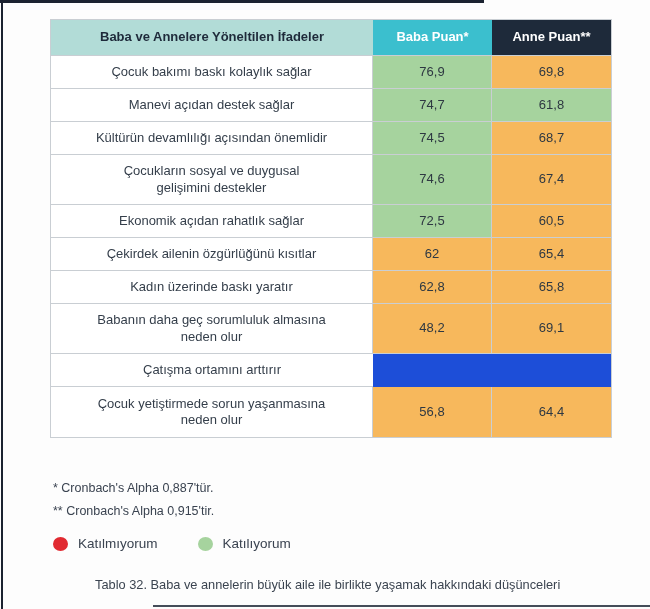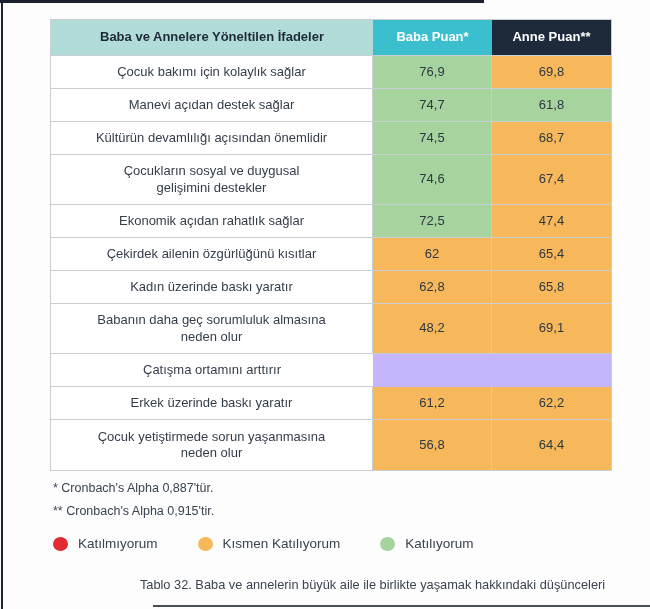--- a/index.html
+++ b/index.html
@@ -13,21 +13,21 @@
     --border:#c9ced3;
   }
   *{box-sizing:border-box;margin:0;padding:0;}
   body{width:650px;height:609px;background:#fdfdfd;font-family:"Liberation Sans","DejaVu Sans",sans-serif;color:var(--ink);}
   .page{position:relative;width:650px;height:609px;overflow:hidden;background:#fdfdfd;}
 
   .edge-left{position:absolute;left:1px;top:0;width:2px;height:609px;background:#1b2230;}
   .edge-top{position:absolute;left:0;top:0;width:484px;height:3px;background:#1b2230;}
   .edge-bottom{position:absolute;left:153px;right:0;bottom:2px;height:2px;background:#454d59;}
 
-  .tbl{position:absolute;left:50px;top:19px;width:562px;border:1px solid var(--border);background:#c4b5fd;}
+  .tbl{position:absolute;left:50px;top:19px;width:562px;border:1px solid var(--border);background:#1d4ed8;}
   .trow{display:grid;grid-template-columns:322px 119px 119px;}
   .cell{display:flex;align-items:center;justify-content:center;text-align:center;
         border-right:1px solid var(--border);border-bottom:1px solid var(--border);
         font-size:13px;line-height:1.25;padding:2px 8px;white-space:pre-line;}
   .trow .cell:last-child{border-right:none;}
   .tbl .trow:last-child .cell{border-bottom:none;}
 
   .thead .cell{height:36px;font-weight:700;font-size:13px;border-right:none;}
   .thead .c-expr{background:var(--teal-light);color:var(--navy);}
   .thead .c-baba{background:var(--cyan);color:#fff;}
@@ -40,41 +40,41 @@
   .cell.score.green{background:var(--green);}
   .cell.score.orange{background:var(--orange);}
 
   .footnotes{position:absolute;left:53px;top:477px;font-size:12.5px;color:#3a4350;line-height:23px;}
 
   .legend{position:absolute;left:53px;top:536px;display:flex;align-items:center;gap:40px;}
   .legend-item{display:flex;align-items:center;gap:10px;}
   .legend-dot{width:15px;height:14px;border-radius:50%;flex:none;}
   .legend-label{font-size:13.5px;color:#3a4350;}
 
-  .caption{position:absolute;left:95px;top:577px;width:555px;text-align:center;
+  .caption{position:absolute;left:95px;top:577px;width:555px;
            font-size:12.8px;color:#3b4450;font-weight:500;}
 </style>
 </head>
 <body>
 
 <div class="page">
 
   <div class="edge-top"></div>
   <div class="edge-left"></div>
   <div class="edge-bottom"></div>
 
   <div class="tbl">
     <div class="trow thead">
       <div class="cell c-expr">Baba ve Annelere Yöneltilen İfadeler</div>
       <div class="cell c-baba">Baba Puan*</div>
       <div class="cell c-anne">Anne Puan**</div>
     </div>
     <div id="table-body">
         <div class="trow body">
-          <div class="cell label">Çocuk bakımı için kolaylık sağlar</div>
+          <div class="cell label">Çocuk bakımı baskı kolaylık sağlar</div>
           <div class="cell score green">76,9</div>
           <div class="cell score orange">69,8</div>
         </div>
         <div class="trow body">
           <div class="cell label">Manevi açıdan destek sağlar</div>
           <div class="cell score green">74,7</div>
           <div class="cell score green">61,8</div>
         </div>
         <div class="trow body">
           <div class="cell label">Kültürün devamlılığı açısından önemlidir</div>
@@ -83,45 +83,40 @@
         </div>
         <div class="trow body tall">
           <div class="cell label">Çocukların sosyal ve duygusal
 gelişimini destekler</div>
           <div class="cell score green">74,6</div>
           <div class="cell score orange">67,4</div>
         </div>
         <div class="trow body">
           <div class="cell label">Ekonomik açıdan rahatlık sağlar</div>
           <div class="cell score green">72,5</div>
-          <div class="cell score orange">47,4</div>
+          <div class="cell score orange">60,5</div>
         </div>
         <div class="trow body">
           <div class="cell label">Çekirdek ailenin özgürlüğünü kısıtlar</div>
           <div class="cell score orange">62</div>
           <div class="cell score orange">65,4</div>
         </div>
         <div class="trow body">
           <div class="cell label">Kadın üzerinde baskı yaratır</div>
           <div class="cell score orange">62,8</div>
           <div class="cell score orange">65,8</div>
         </div>
         <div class="trow body tall">
           <div class="cell label">Babanın daha geç sorumluluk almasına
 neden olur</div>
           <div class="cell score orange">48,2</div>
           <div class="cell score orange">69,1</div>
         </div>
         <div class="trow body">
           <div class="cell label">Çatışma ortamını arttırır</div>
-        </div>
-        <div class="trow body">
-          <div class="cell label">Erkek üzerinde baskı yaratır</div>
-          <div class="cell score orange">61,2</div>
-          <div class="cell score orange">62,2</div>
         </div>
         <div class="trow body tall">
           <div class="cell label">Çocuk yetiştirmede sorun yaşanmasına
 neden olur</div>
           <div class="cell score orange">56,8</div>
           <div class="cell score orange">64,4</div>
         </div>
       </div>
   </div>
 
@@ -129,24 +124,20 @@
       <div class="footnote-line">* Cronbach's Alpha 0,887'tür.</div>
       <div class="footnote-line">** Cronbach's Alpha 0,915'tir.</div>
     </div>
 
   <div class="legend" id="legend">
       <div class="legend-item">
         <span class="legend-dot" style="background: rgb(225, 42, 49);"></span>
         <span class="legend-label">Katılmıyorum</span>
       </div>
       <div class="legend-item">
-        <span class="legend-dot" style="background: rgb(247, 184, 92);"></span>
-        <span class="legend-label">Kısmen Katılıyorum</span>
-      </div>
-      <div class="legend-item">
         <span class="legend-dot" style="background: rgb(166, 211, 158);"></span>
         <span class="legend-label">Katılıyorum</span>
       </div>
     </div>
 
   <div class="caption">Tablo 32. Baba ve annelerin büyük aile ile birlikte yaşamak hakkındaki düşünceleri</div>
 
 </div>
 
 </body></html>

